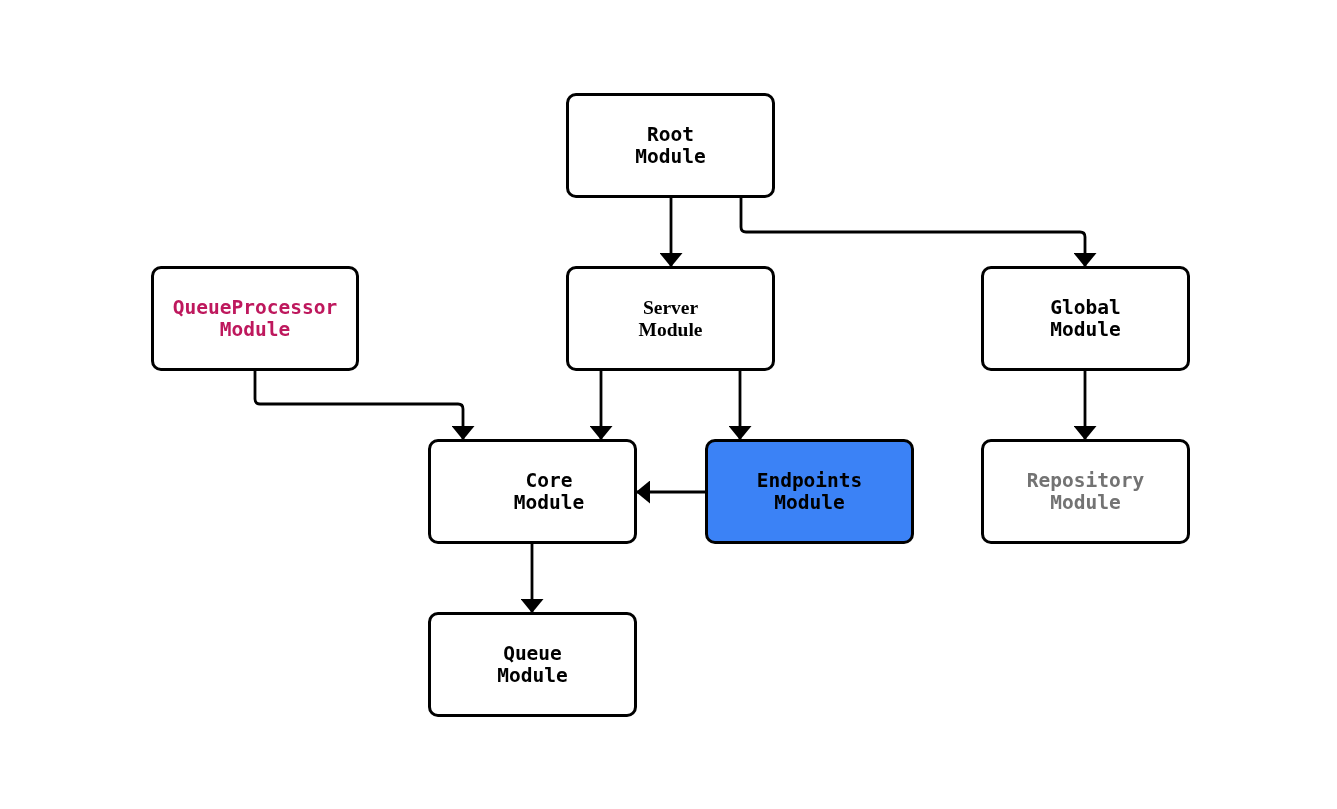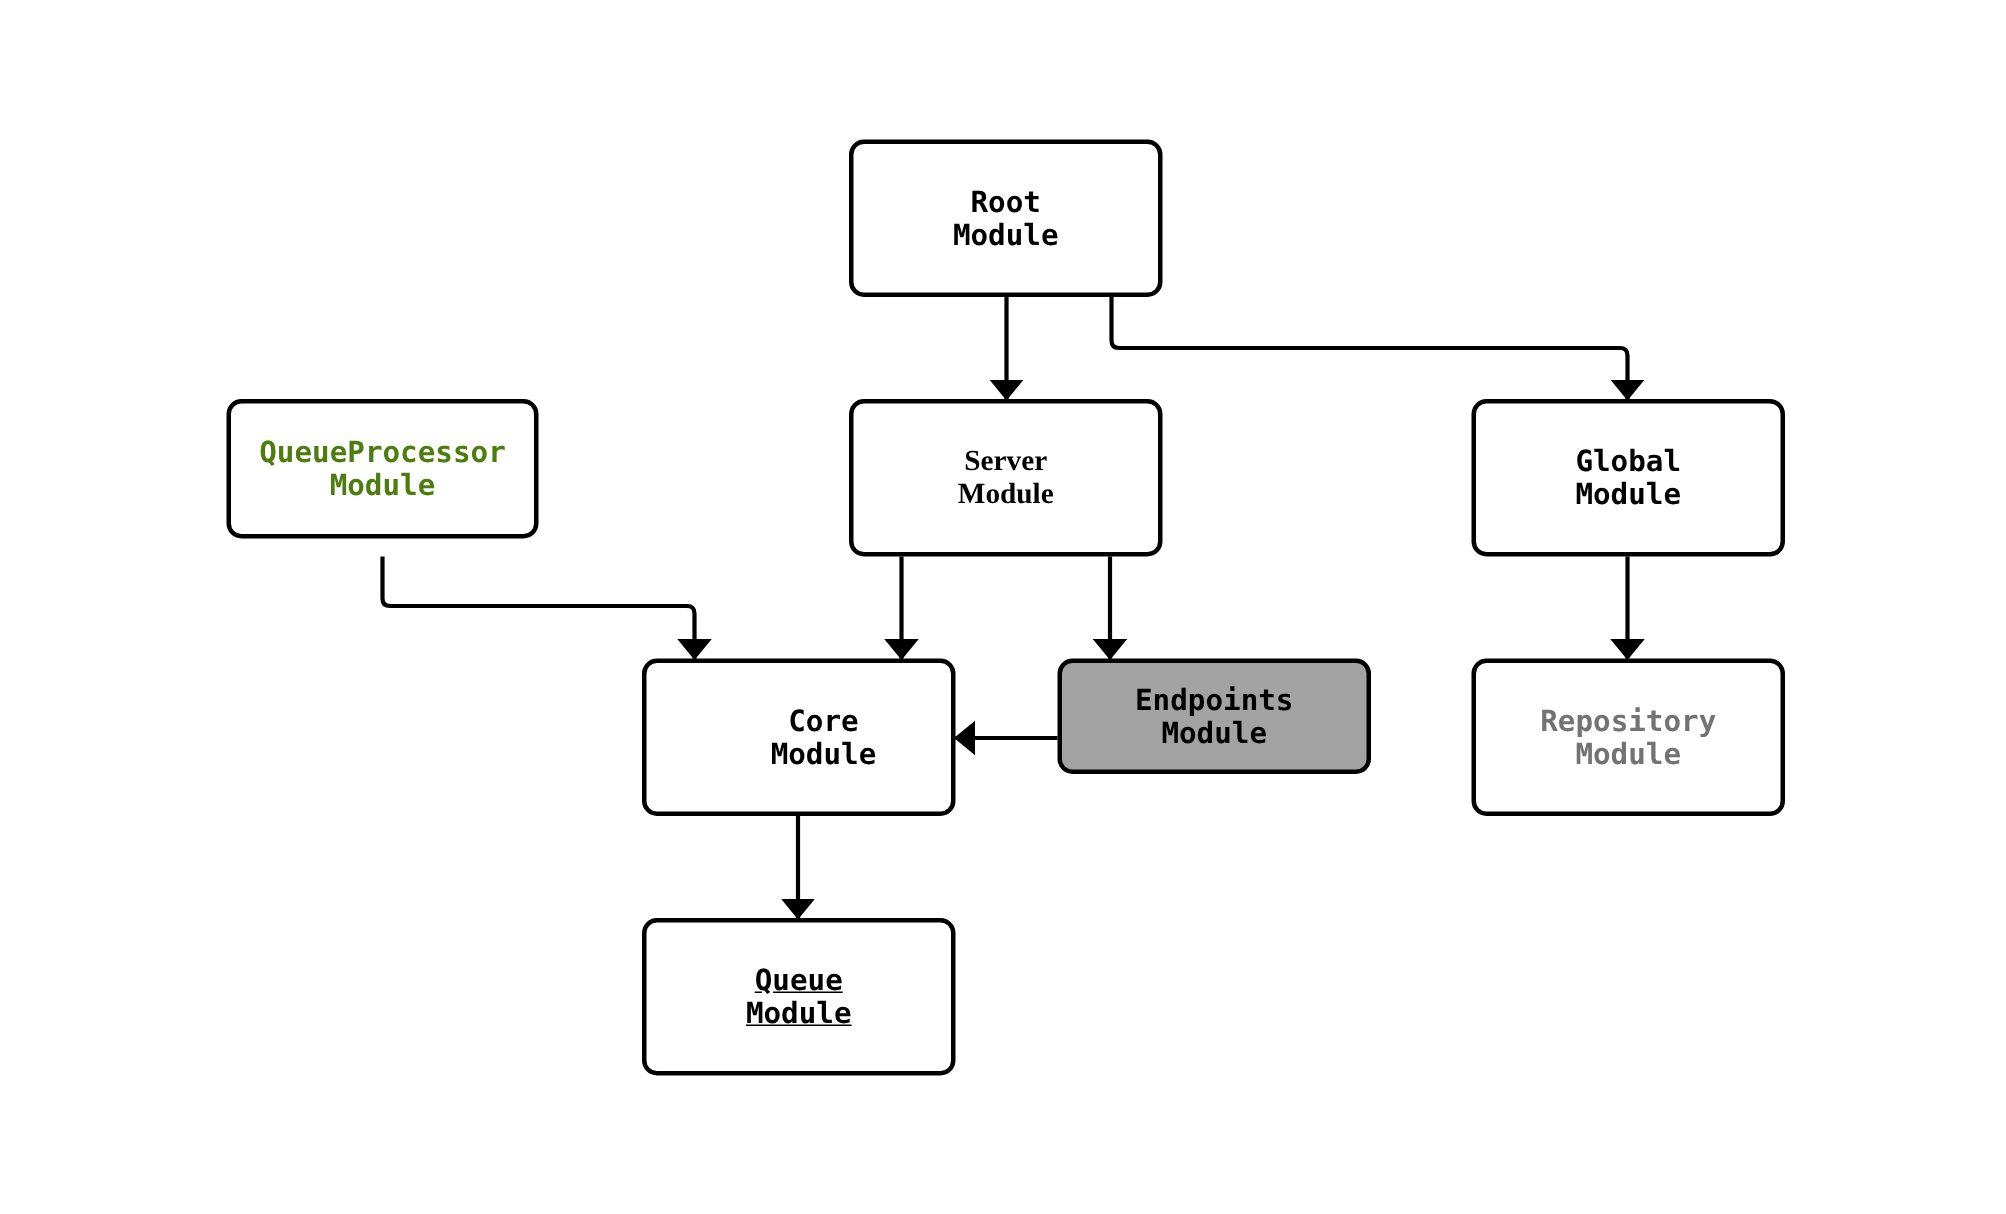--- a/index.html
+++ b/index.html
@@ -57,28 +57,28 @@
         <path d="M583,371 L583,439" marker-end="url(#arrowhead)"></path>
         <path d="M722,371 L722,439" marker-end="url(#arrowhead)"></path>
         <path d="M687,492 L619,492" marker-end="url(#arrowhead)"></path>
         <path d="M514,544 L514,612" marker-end="url(#arrowhead)"></path>
         <path d="M1067,371 L1067,439" marker-end="url(#arrowhead)"></path>
       </g>
   </svg>
   <div id="nodes-layer">
       <div class="node" style="left: 548px; top: 93px; width: 209px; height: 105px; background: rgb(255, 255, 255); border-color: rgb(0, 0, 0); color: rgb(0, 0, 0);"><span>Root
 Module</span></div>
-      <div class="node" style="left: 133px; top: 266px; width: 208px; height: 93px; background: rgb(255, 255, 255); border-color: rgb(0, 0, 0); color: #4d7c0f;"><span>QueueProcessor
+      <div class="node" style="left: 133px; top: 266px; width: 208px; height: 105px; background: rgb(255, 255, 255); border-color: rgb(0, 0, 0); color: #be185d;"><span>QueueProcessor
 Module</span></div>
       <div class="node" style="left: 548px; top: 266px; width: 209px; height: 105px; background: rgb(255, 255, 255); border-color: rgb(0, 0, 0); color: rgb(0, 0, 0); font-family: Liberation Serif, serif;"><span>Server
 Module</span></div>
       <div class="node" style="left: 963px; top: 266px; width: 209px; height: 105px; background: rgb(255, 255, 255); border-color: rgb(0, 0, 0); color: rgb(0, 0, 0);"><span>Global
 Module</span></div>
       <div class="node" style="left: 410px; top: 439px; width: 209px; height: 105px; background: rgb(255, 255, 255); border-color: rgb(0, 0, 0); color: rgb(0, 0, 0); padding-left: 33px;"><span>Core
 Module</span></div>
-      <div class="node" style="left: 687px; top: 439px; width: 209px; height: 77px; background: #a3a3a3; border-color: rgb(0, 0, 0); color: rgb(0, 0, 0);"><span>Endpoints
+      <div class="node" style="left: 687px; top: 439px; width: 209px; height: 105px; background: #3b82f6; border-color: rgb(0, 0, 0); color: rgb(0, 0, 0);"><span>Endpoints
 Module</span></div>
       <div class="node" style="left: 963px; top: 439px; width: 209px; height: 105px; background: rgb(255, 255, 255); border-color: rgb(0, 0, 0); color: #737373;"><span>Repository
 Module</span></div>
-      <div class="node" style="left: 410px; top: 612px; width: 209px; height: 105px; background: rgb(255, 255, 255); border-color: rgb(0, 0, 0); color: rgb(0, 0, 0); text-decoration: underline;"><span>Queue
+      <div class="node" style="left: 410px; top: 612px; width: 209px; height: 105px; background: rgb(255, 255, 255); border-color: rgb(0, 0, 0); color: rgb(0, 0, 0);"><span>Queue
 Module</span></div>
     </div>
 </div>
 
 </body></html>

